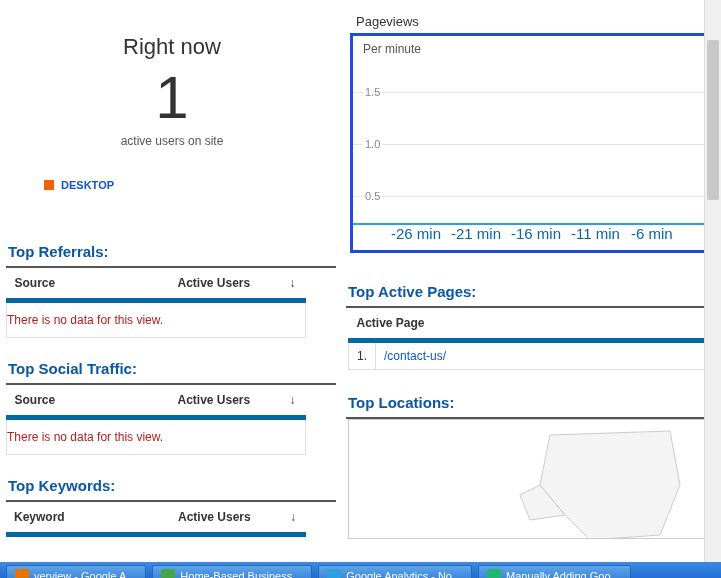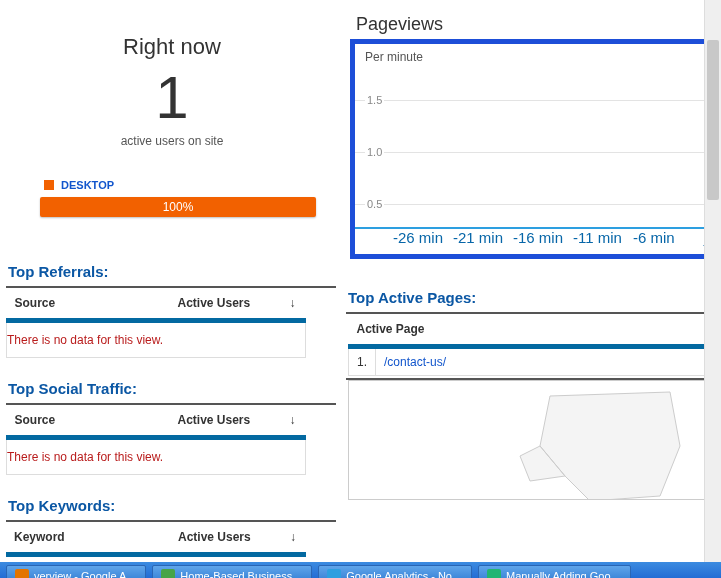--- a/index.html
+++ b/index.html
@@ -10,22 +10,22 @@
   
   .rn-title { text-align: center; font-size: 22px; color: #333; padding-top: 34px; }
   .rn-num { text-align: center; font-size: 60px; font-weight: 400; line-height: 1; padding: 8px 0 6px; }
   .rn-sub { text-align: center; font-size: 12px; color: #555; padding-bottom: 30px; }
   .legend { padding: 0 0 6px 40px; font-size: 11px; }
   .legend-sq { display:inline-block; width:10px; height:10px; background:#F26100; vertical-align:middle; margin-right:4px; }
   .legend-txt { color:#1155cc; font-weight:bold; vertical-align:middle;margin-top:24px; }
   .bar-wrap { padding: 0 24px 0 36px; }
   .bar { height: 20px; background:#F26100; color:#fff; text-align:center; font-size:12px; line-height:20px; border-radius:2px; box-shadow:0 1px 2px rgba(0,0,0,.25); }
   
-  .pv-title { font-size:18px; color:#333; padding:14px 0 4px 12px; }
-  .chart-box { border:5px solid #1d4ed8; height:220px; position:relative; margin-left:6px; }
+  .pv-title { font-size:13px; color:#333; padding:14px 0 4px 12px; }
+  .chart-box { border:3px solid #1d4ed8; height:220px; position:relative; margin-left:6px; }
   .chart-sub { position:absolute; top:6px; left:10px; font-size:12px; color:#555; }
   .grid-line { position:absolute; left:0; right:0; border-top:1px solid #e3e3e3; }
   .gl-05 { top:160px; } .gl-10 { top:108px; } .gl-15 { top:56px; }
   .y-lab { position:absolute; left:10px; font-size:11px; color:#888; background:#fff; padding:0 2px; }
   .yl-05 { top:154px; } .yl-10 { top:102px; } .yl-15 { top:50px; }
   .last-bar { position:absolute; right:2px; bottom:26px; width:10px; background:#7fc4e8; }
   .bar-fill { position:absolute; bottom:0; left:0; right:0; border-top:2px solid #0e80c6; background:#aad7ef; }
   .x-lab { position:absolute; bottom:8px; font-size:15px; color:#0766a8; }
   .x1{left:38px}.x2{left:98px}.x3{left:158px}.x4{left:218px}.x5{left:278px}
   .xneg { position:absolute; right:4px; bottom:4px; font-size:10px; color:#0766a8; }
@@ -61,23 +61,20 @@
 <body>
 
 <div class="wrap">
   <div class="left-col">
     <div class="rn-title">Right now</div>
     <div class="rn-num">1</div>
     <div class="rn-sub">active users on site</div>
     <div class="legend">
       <span class="legend-sq"></span>
       <span class="legend-txt">DESKTOP</span>
-    </div>
-    <div class="bar-wrap">
-      <div class="bar">100%</div>
     </div>
 
     <div class="sect">Top Referrals:</div>
     <div class="hr"></div>
     <table>
       <tbody>
           <tr>
         <th>Source</th>
         <th class="c2">Active Users</th>
         <th class="sort">↓</th>
@@ -146,20 +143,21 @@
           <tr>
             <th colspan="2">Active Page</th>
           </tr>
       <tr>
         <td class="idx">1.</td>
         <td class="link"><a href="#">/contact-us/</a></td>
       </tr>
     </tbody>
       </table>
 
+    <div class="loc-title">Top Locations:</div>
     <div class="hr" style="margin-right:0"></div>
     <div class="map-box">
       <svg class="map-shape" width="220" height="120" viewBox="0 0 220 120">
         <path d="M80,10 L200,6 L210,60 L190,110 L120,115 L95,90 L70,60 Z M95,90 L60,95 L50,70 L70,60 Z" fill="#f4f4f4" stroke="#ccc" stroke-width="1"></path>
       </svg>
     </div>
   </div>
 </div>
 
 <div class="scrollbar-track">

